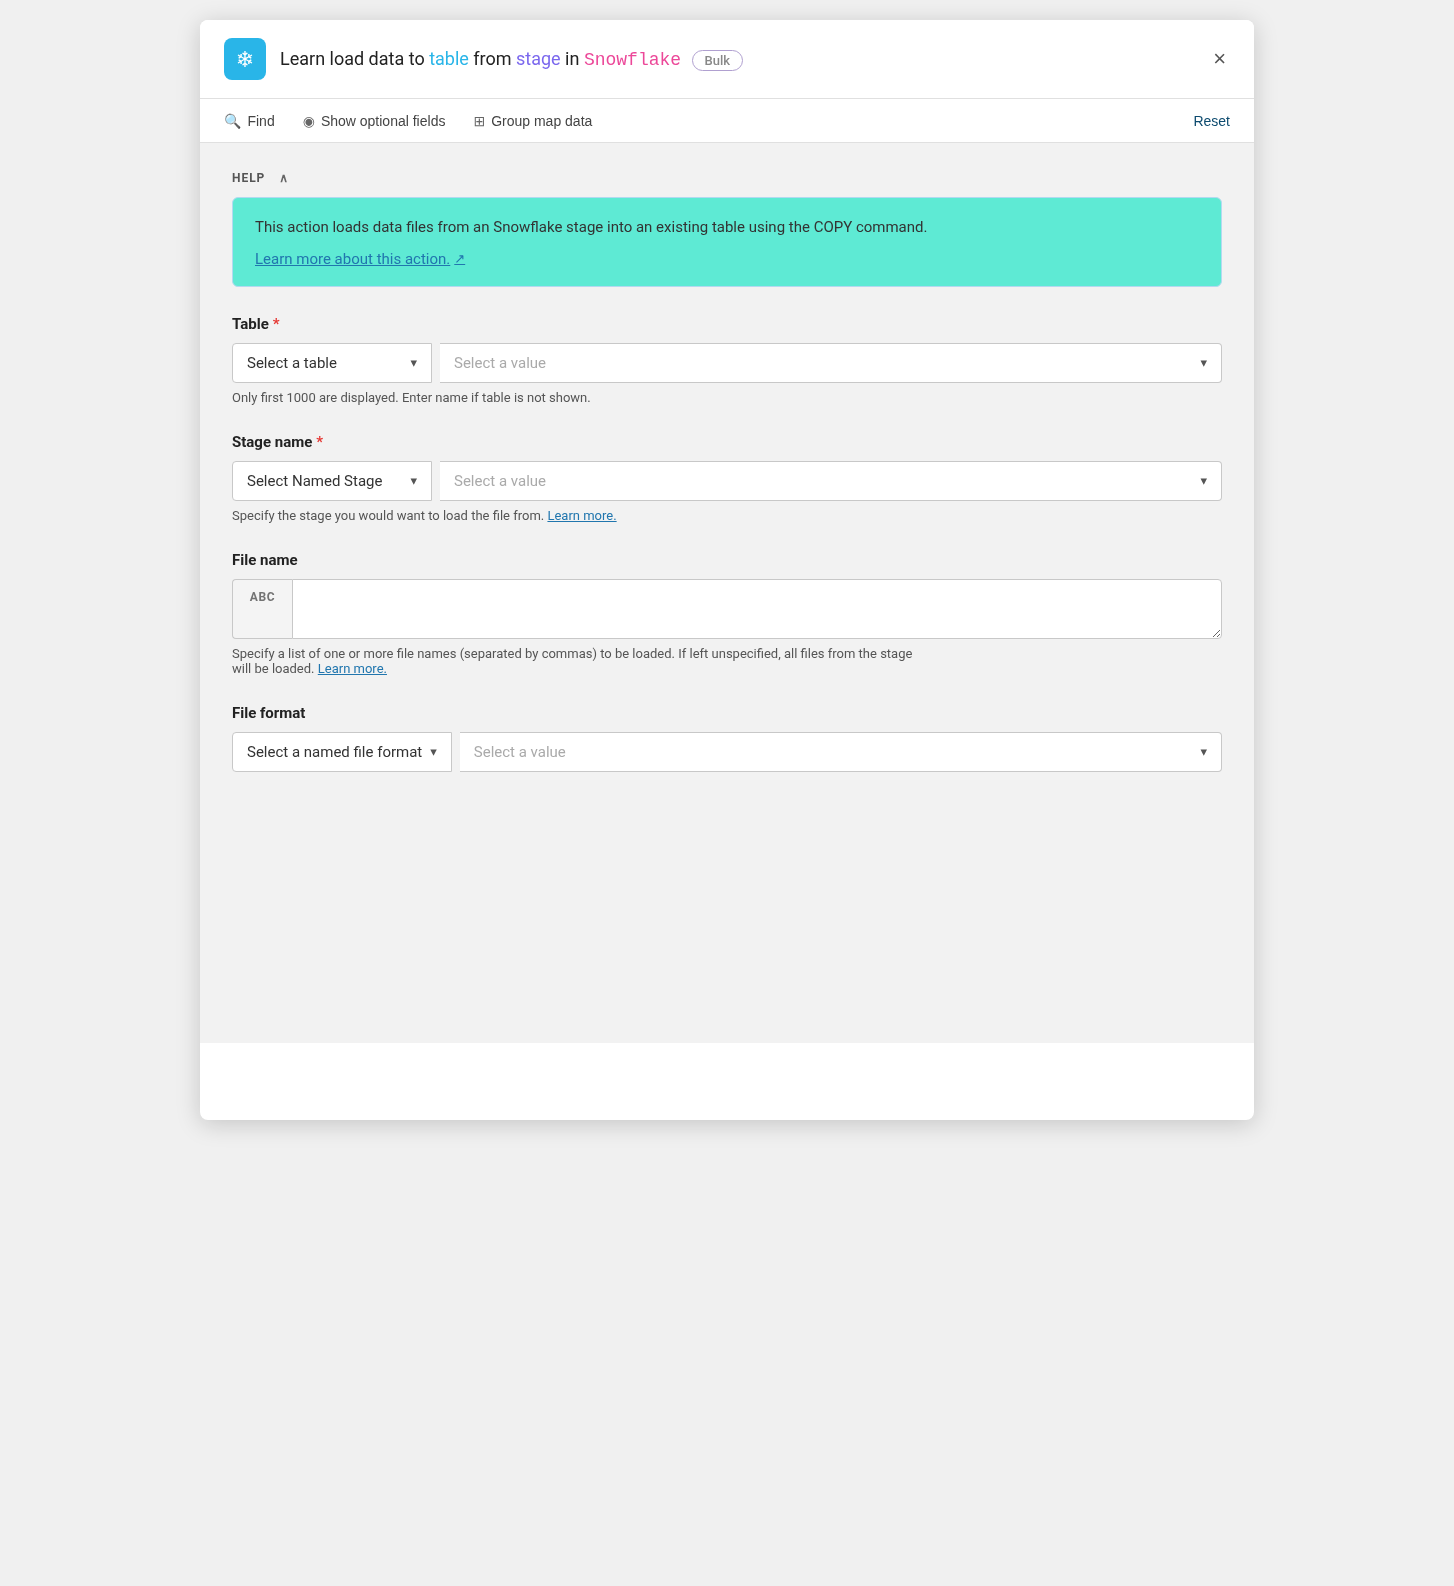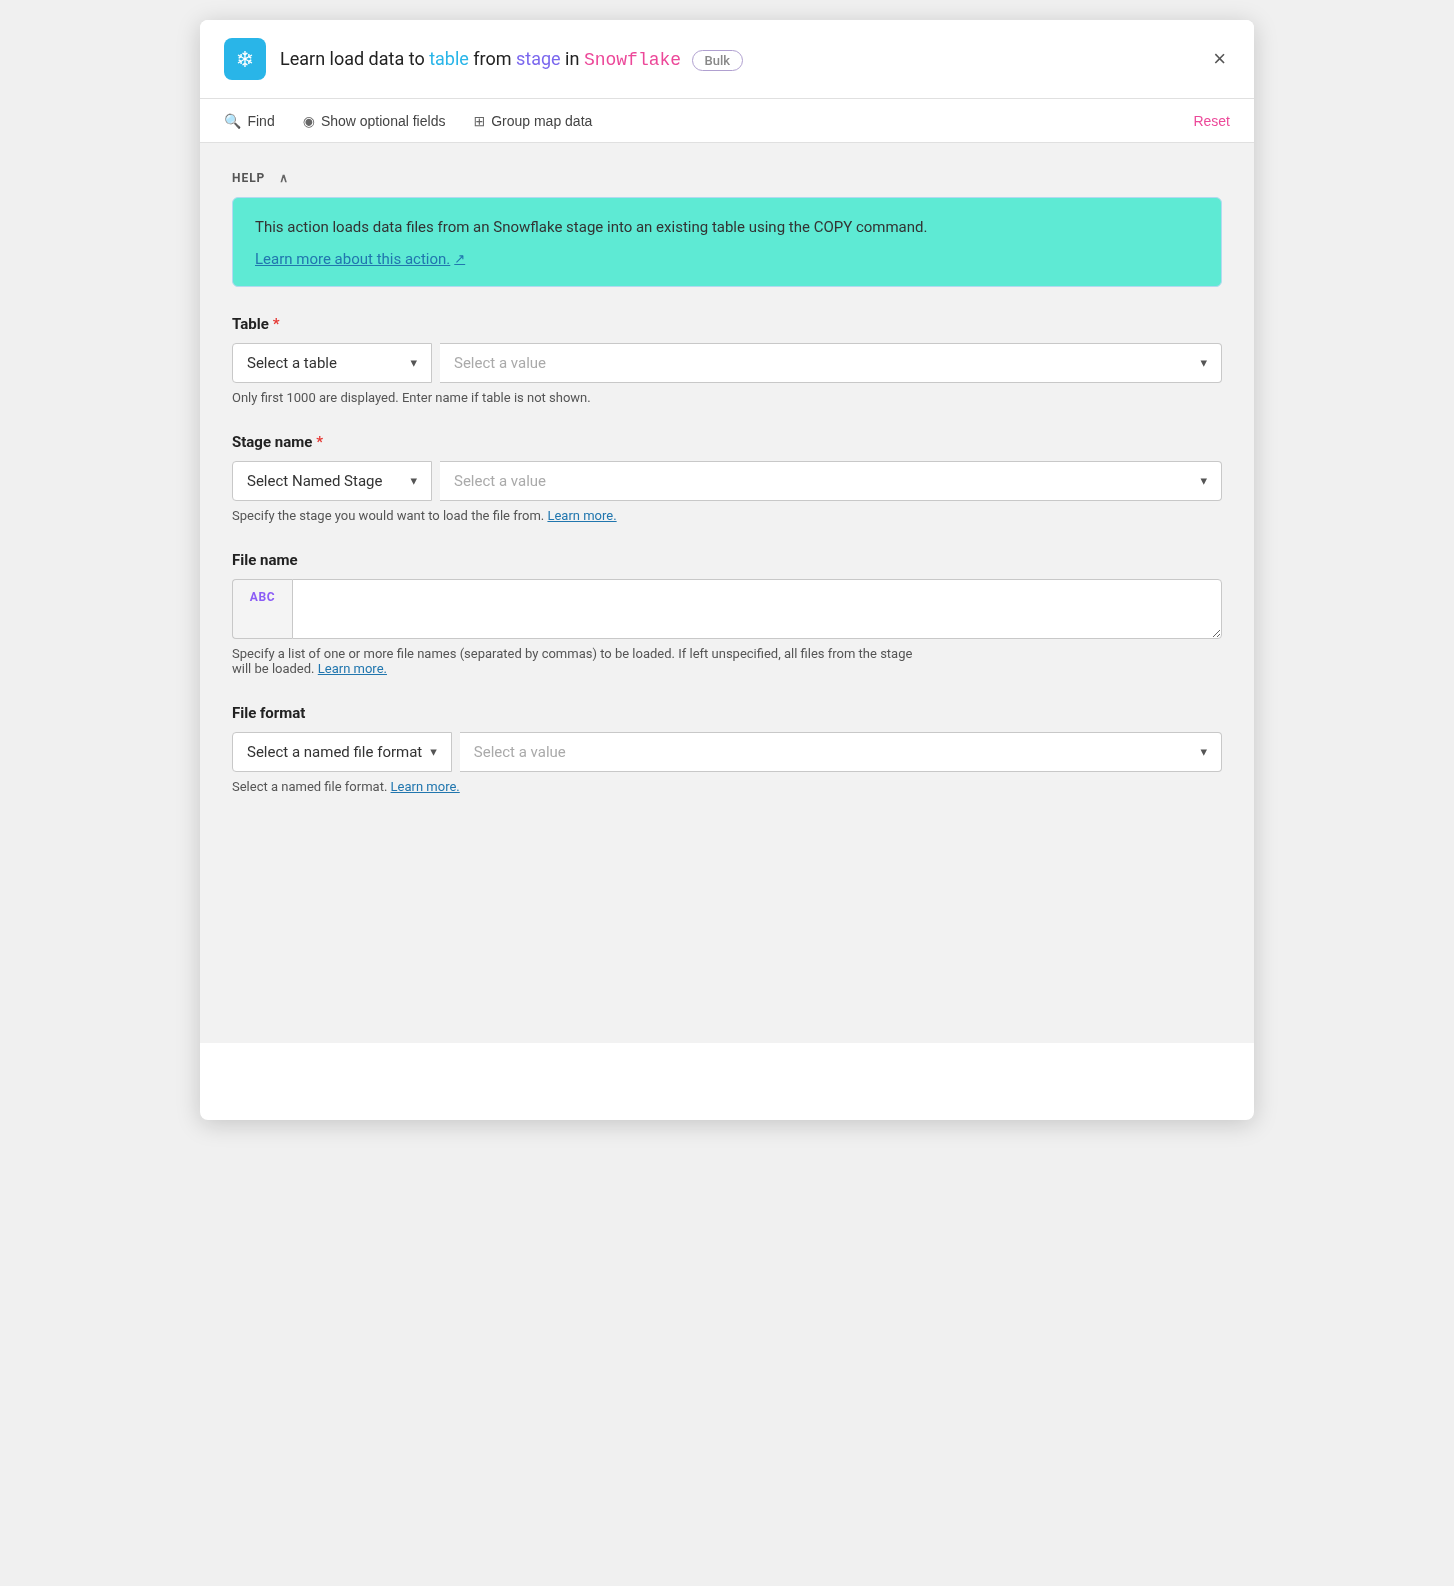--- a/index.html
+++ b/index.html
@@ -102,21 +102,21 @@
       border: none;
     }
     .toolbar-icon {
       font-size: 14px;
       color: #666;
     }
     .toolbar-right {
       margin-left: auto;
     }
     .toolbar-reset {
-      color: #ec4899;
+      color: #0c4a6e;
       font-size: 14px;
       background: none;
       border: none;
       cursor: pointer;
     }
     .content {
       background: #f2f2f2;
       padding: 28px 32px;
       min-height: 900px;
     }
@@ -227,21 +227,21 @@
       width: 100%;
     }
     .textarea-type-badge {
       background: #f4f4f4;
       border: 1.5px solid #c8c8c8;
       border-right: none;
       border-radius: 4px 0 0 4px;
       padding: 10px 12px;
       font-size: 12px;
       font-weight: 700;
-      color: #8b5cf6;
+      color: #737373;
       letter-spacing: 0.06em;
       display: flex;
       align-items: flex-start;
       min-width: 60px;
       justify-content: center;
     }
     .textarea-input {
       border: 1.5px solid #c8c8c8;
       border-radius: 0 4px 4px 0;
       padding: 10px;
@@ -368,20 +368,16 @@
       <div class="field-row">
         <div class="select-left">
           <span>Select a named file format</span>
           <span class="dropdown-arrow">▾</span>
         </div>
         <div class="select-right">
           <span>Select a value</span>
           <span class="dropdown-arrow">▾</span>
         </div>
       </div>
-      <div class="field-hint">
-        <span>Select a named file format.</span>
-        <a class="link">Learn more.</a>
-      </div>
     </div>
 
   </div>
 </div>
 
 </body></html>

